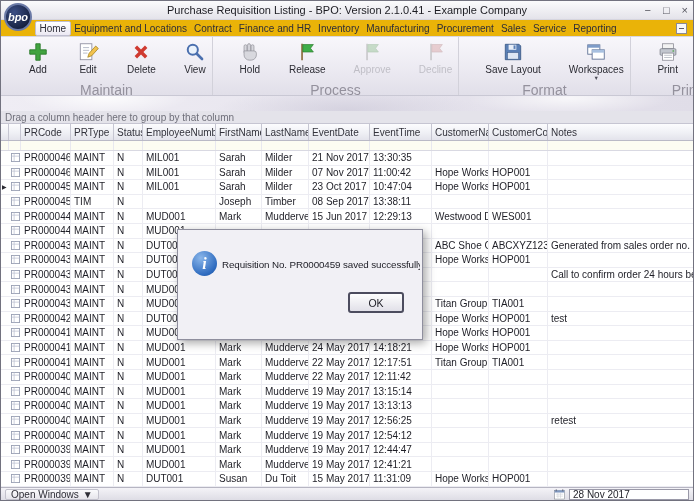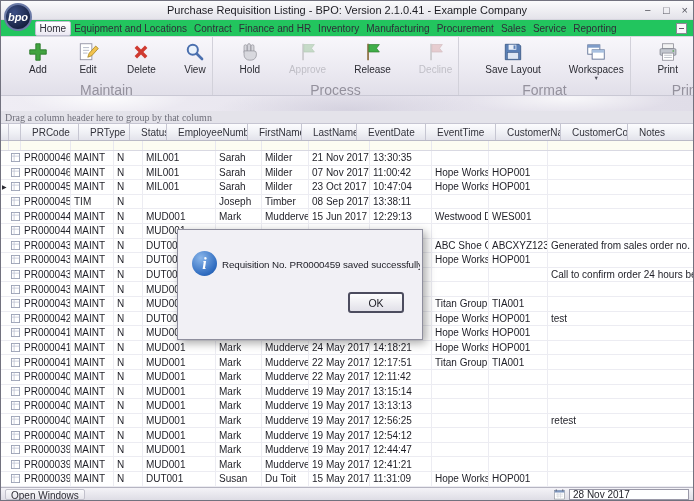--- a/index.html
+++ b/index.html
@@ -16,21 +16,21 @@
   .title { font-size:11px; color:#1c1c22; }
   .win-controls { position:absolute; right:5px; top:0; height:100%; display:flex; align-items:center; gap:12px; }
   .wc { font-size:11px; color:#55555f; line-height:1; cursor:default; }
 
   .logo { position:absolute; left:3px; top:2px; width:28px; height:28px; border-radius:50%;
           background:radial-gradient(circle at 35% 30%, #3c4f86, #15203f 75%);
           border:2px solid #6b7aa6; color:#fff; font-style:italic; font-weight:bold;
           font-size:11px; display:flex; align-items:center; justify-content:center; z-index:20; }
 
   
-  .menubar { height:17px; flex:0 0 17px; background:#22c55e; border-bottom:1px solid #d8d7e0;
+  .menubar { height:17px; flex:0 0 17px; background:#eab308; border-bottom:1px solid #d8d7e0;
              display:flex; align-items:center; padding-left:34px; position:relative; }
   .tabs { display:flex; align-items:center; height:100%; }
   .tab { font-size:10px; color:#2e2e38; padding:1px 3.5px; white-space:nowrap; }
   .tab.active { background:linear-gradient(#ffffff,#ece9f3); border:1px solid #c0bfd0; border-radius:2px; }
   .ribbon-min { position:absolute; right:6px; top:3px; width:11px; height:11px;
                 border:1px solid #8a8a96; background:#f8f8fa; }
   .ribbon-min::after { content:""; display:block; width:5px; height:1px; background:#5a5a66; margin:4px auto 0; }
 
   
   .ribbon { height:59px; flex:0 0 59px; display:flex; align-items:stretch;
@@ -59,50 +59,50 @@
 
   
   .texture { height:15px; flex:0 0 15px;
     background:
       radial-gradient(ellipse 130px 26px at 15% 10%, rgba(255,255,255,.85), transparent 65%),
       radial-gradient(ellipse 220px 34px at 50% 90%, rgba(201,198,214,.6), transparent 60%),
       radial-gradient(ellipse 170px 28px at 82% 15%, rgba(255,255,255,.75), transparent 60%),
       linear-gradient(100deg,#efedf4,#e0dde8); }
   .groupbar { height:13px; flex:0 0 13px; background:#e4e3ea; border-bottom:1px solid #c6c5d2;
               display:flex; align-items:center; padding-left:4px; }
-  .group-hint { font-size:10px; color:#6f6f7a;font-family:Liberation Serif, serif; }
+  .group-hint { font-size:10px; color:#6f6f7a; }
 
   
   .grid { flex:1; display:flex; flex-direction:column; background:#fff; overflow:hidden; }
   .grid-header { height:17px; flex:0 0 17px; display:flex;
                  background:linear-gradient(#fcfcfe,#eff0f5 55%,#e3e3eb);
                  border-bottom:1px solid #b9b9c6; }
   .hcell { border-right:1px solid #c6c6d2; padding:0 3px; font-size:10px; color:#33333c;
-           display:flex; align-items:center; white-space:nowrap; overflow:hidden;margin-left:8px; }
+           display:flex; align-items:center; white-space:nowrap; overflow:hidden; }
   .hg { border-right:1px solid #c6c6d2; }
   .filter-row { height:10px; flex:0 0 10px; display:flex; background:#fcfcf2; border-bottom:1px solid #d9d9e2; }
   .fcell { border-right:1px solid #e8e8ef; }
   .grid-body { flex:1; overflow:hidden; }
   .row { height:14.6px; display:flex; border-bottom:1px solid #ececf2; background:#fff; }
   .cell { border-right:1px solid #ececf2; padding:0 3px; font-size:10px; color:#1e1e26;
           display:flex; align-items:center; white-space:nowrap; overflow:hidden; }
   .gut-ind { width:8px; flex:0 0 8px; display:flex; align-items:center; padding-left:1px;
              font-size:6px; color:#2a2a32; }
   .gut-exp { width:12px; flex:0 0 12px; display:flex; align-items:center; justify-content:center; }
   .gut-exp svg { width:9px; height:9px; }
   .c0{width:50px;flex:0 0 50px} .c1{width:43px;flex:0 0 43px} .c2{width:29px;flex:0 0 29px}
   .c3{width:73px;flex:0 0 73px} .c4{width:46px;flex:0 0 46px} .c5{width:47px;flex:0 0 47px}
   .c6{width:61px;flex:0 0 61px} .c7{width:62px;flex:0 0 62px} .c8{width:57px;flex:0 0 57px}
   .c9{width:59px;flex:0 0 59px} .c10{flex:1;border-right:none}
 
   
   .statusbar { height:13px; flex:0 0 13px; background:linear-gradient(#f4f3f7,#dedde5);
                border-top:1px solid #b6b5c2; display:flex; align-items:center; padding:0 4px; }
-  .open-windows { display:flex; align-items:center; gap:16px; height:11px; padding:0 5px;
-                  border:1px solid #c2c1cc; border-radius:2px; background:linear-gradient(#fafafc,#e6e5eb);flex-direction:column; }
+  .open-windows { display:flex; align-items:center; gap:4px; height:11px; padding:0 5px;
+                  border:1px solid #c2c1cc; border-radius:2px; background:linear-gradient(#fafafc,#e6e5eb); }
   .open-windows span { font-size:10px; color:#2e2e36; }
   .caret { font-size:5.5px; color:#3a3a44; }
   .date-ctrl { margin-left:auto; display:flex; align-items:center; gap:3px; }
   .date-ctrl .ic svg { width:13px; height:13px; }
   .date-box { width:120px; height:11px; background:#fff; border:1px solid #9a99a8;
               display:flex; align-items:center; padding-left:3px; }
   .date-box span { font-size:10px; color:#1e1e26; }
 
   
   .dialog { position:absolute; left:176px; top:228px; width:246px; height:111px; z-index:30;
@@ -202,37 +202,37 @@
                 <g fill="#d8d8de" stroke="#97979f" stroke-width="0.7">
                   <rect x="4.6" y="3.4" width="2.6" height="8" rx="1.3"></rect>
                   <rect x="7.8" y="2.4" width="2.6" height="9" rx="1.3"></rect>
                   <rect x="11" y="3.4" width="2.6" height="8" rx="1.3"></rect>
                   <path d="M4.6 9h9a2.2 2.2 0 0 1 2.2 2.2v1.4a4.8 4.8 0 0 1-4.8 4.8H9.4a4.8 4.8 0 0 1-4.8-4.8z"></path>
                 </g>
               </svg>
             </span>
             <div class="rbtn-label">Hold</div>
           </div>
+          <div class="rbtn">
+            <span class="ic">
+              <svg viewBox="0 0 20 20">
+                <path d="M5.5 2.5v15" stroke="#8a6a3a" stroke-width="1.5"></path>
+                <path d="M6.2 3.2h9.6l-2.6 3.4 2.6 3.4H6.2z" fill="#3fae49" stroke="#2b7a2b" stroke-width="0.6"></path>
+              </svg>
+            </span>
+            <div class="rbtn-label">Release</div>
+          </div>
           <div class="rbtn disabled">
             <span class="ic">
               <svg viewBox="0 0 20 20">
                 <path d="M5.5 2.5v15" stroke="#9a9a9a" stroke-width="1.5"></path>
                 <path d="M6.2 3.2h9.6l-2.6 3.4 2.6 3.4H6.2z" fill="#8fbf8f" stroke="#6a9a6a" stroke-width="0.6"></path>
               </svg>
             </span>
             <div class="rbtn-label">Approve</div>
-          </div>
-          <div class="rbtn">
-            <span class="ic">
-              <svg viewBox="0 0 20 20">
-                <path d="M5.5 2.5v15" stroke="#8a6a3a" stroke-width="1.5"></path>
-                <path d="M6.2 3.2h9.6l-2.6 3.4 2.6 3.4H6.2z" fill="#3fae49" stroke="#2b7a2b" stroke-width="0.6"></path>
-              </svg>
-            </span>
-            <div class="rbtn-label">Release</div>
           </div>
           <div class="rbtn disabled">
             <span class="ic">
               <svg viewBox="0 0 20 20">
                 <path d="M5.5 2.5v15" stroke="#9a9a9a" stroke-width="1.5"></path>
                 <path d="M6.2 3.2h9.6l-2.6 3.4 2.6 3.4H6.2z" fill="#d8a0a0" stroke="#a87a7a" stroke-width="0.6"></path>
               </svg>
             </span>
             <div class="rbtn-label">Decline</div>
           </div>

